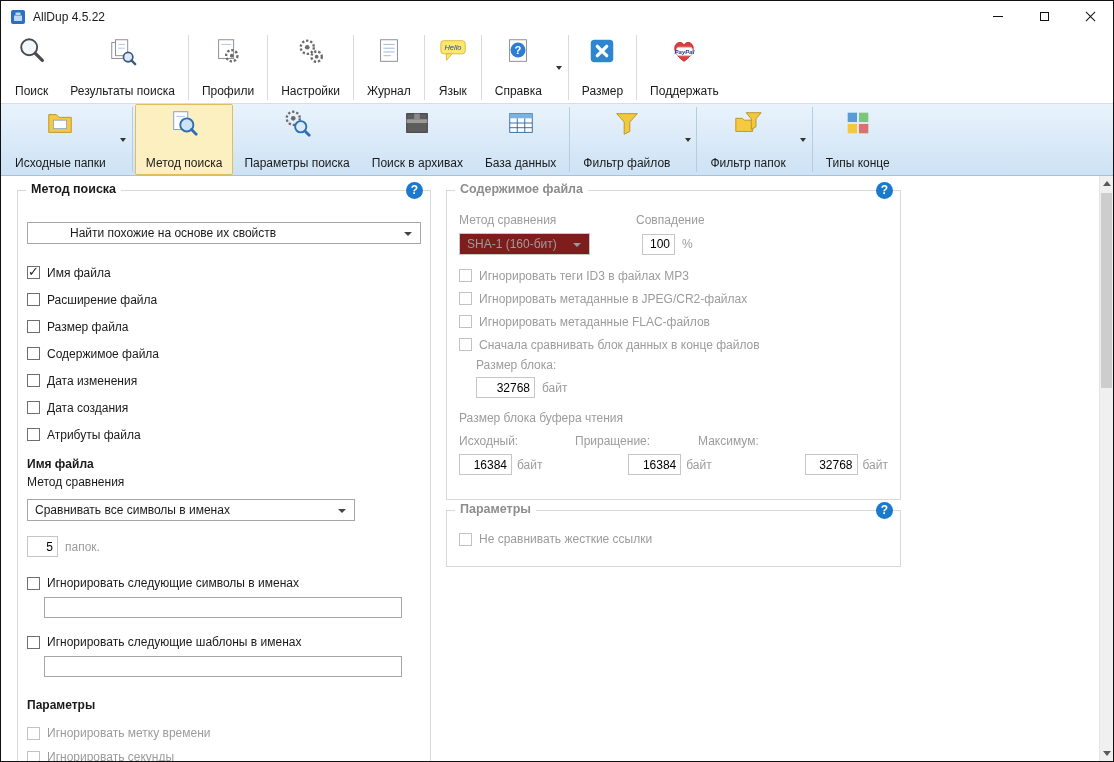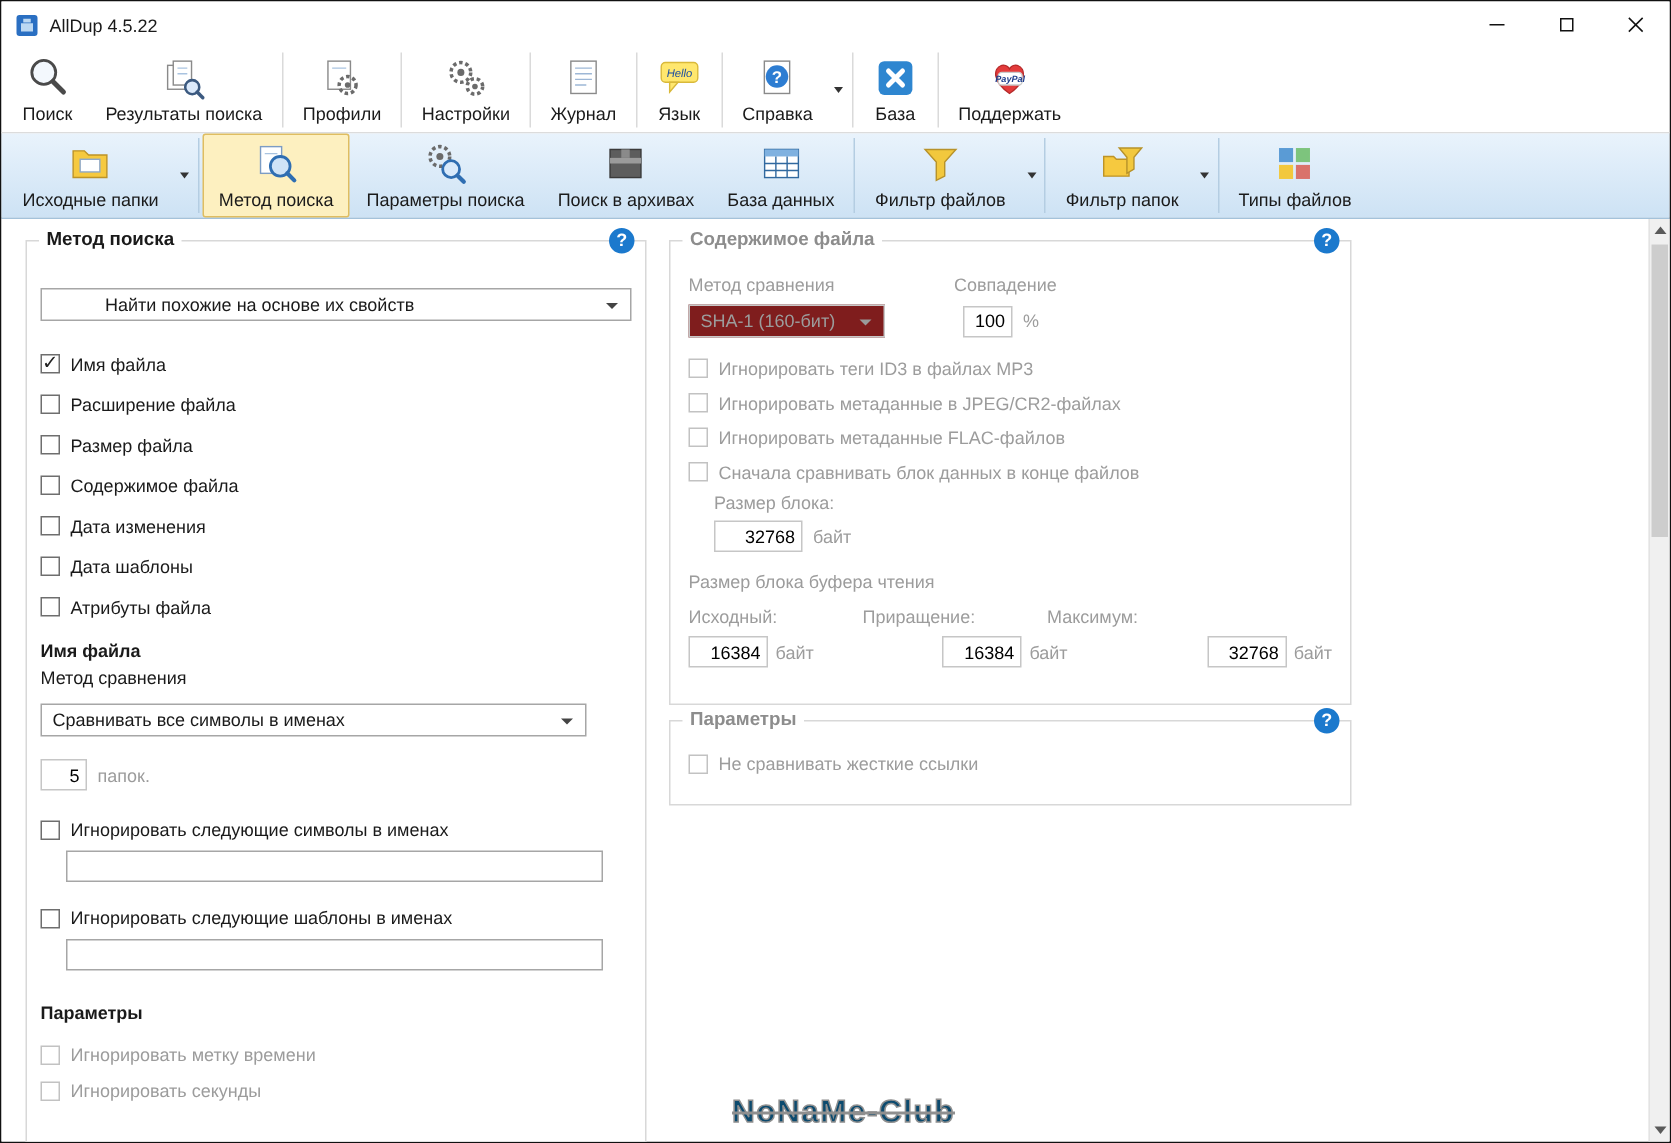--- a/index.html
+++ b/index.html
@@ -15,21 +15,21 @@
   .glyph-min{width:10px;height:1px;background:#111;display:block;}
   .glyph-max{width:9px;height:9px;border:1px solid #111;display:block;}
   .glyph-close{position:relative;width:13px;height:13px;display:block;}
   .glyph-close::before,.glyph-close::after{content:"";position:absolute;left:0;top:6px;width:13px;height:1px;background:#111;}
   .glyph-close::before{transform:rotate(45deg);}
   .glyph-close::after{transform:rotate(-45deg);}
 
   
   .toolbar1{flex:0 0 57px;display:flex;align-items:stretch;padding-left:3px;background:#fff;border-bottom:1px solid #dcdcdc;}
   .toolbar2{flex:0 0 57px;display:flex;align-items:stretch;padding-left:3px;background:linear-gradient(#e9f3fc,#cde2f4);border-bottom:1px solid #a4c2da;}
-  .tb-btn{display:flex;flex-direction:column;align-items:center;justify-content:center;gap:2px;padding:3px 10px 4px;border:1px solid transparent;}
+  .tb-btn{display:flex;flex-direction:column;align-items:center;justify-content:center;gap:18px;padding:3px 10px 4px;border:1px solid transparent;}
   .tb-btn svg{width:30px;height:30px;flex:0 0 30px;}
   .tb-label{font-size:12px;white-space:nowrap;}
   .tb-sep{width:1px;background:#dadada;margin:3px 2px;}
   .toolbar2 .tb-sep{background:#b4cde2;}
   .tb-btn.selected{background:#fdf0c0;border:1px solid #dfbd60;border-radius:2px;}
   .dd-arr{width:13px;display:flex;align-items:center;justify-content:center;}
   .dd-arr::after{content:"";border-left:3.5px solid transparent;border-right:3.5px solid transparent;border-top:4px solid #333;}
 
   
   .content{flex:1;position:relative;background:#fff;overflow:hidden;}
@@ -157,21 +157,21 @@
       </svg>
       <span class="tb-label">Справка</span>
     </div>
     <div class="dd-arr"></div>
     <div class="tb-sep"></div>
     <div class="tb-btn">
       <svg viewBox="0 0 32 32">
         <rect x="4" y="4" width="24" height="24" rx="4" fill="#2e86d0"></rect>
         <path d="M11 11 L21 21 M21 11 L11 21" stroke="#fff" stroke-width="3.5" stroke-linecap="round"></path>
       </svg>
-      <span class="tb-label">База</span>
+      <span class="tb-label">Размер</span>
     </div>
     <div class="tb-sep"></div>
     <div class="tb-btn">
       <svg viewBox="0 0 32 32">
         <path d="M16 27 C4 19 4 9 10.5 7 C14 6 16 9.5 16 9.5 C16 9.5 18 6 21.5 7 C28 9 28 19 16 27 Z" fill="#e33b3b" stroke="#b52a2a"></path>
         <rect x="8" y="12" width="17" height="9" rx="2.5" fill="#fff" stroke="#c9c9c9"></rect>
         <text x="16.5" y="18.8" text-anchor="middle" font-size="6.5" font-weight="bold" font-style="italic" fill="#1f3e8c">PayPal</text>
       </svg>
       <span class="tb-label">Поддержать</span>
     </div>
@@ -242,21 +242,21 @@
     </div>
     <div class="dd-arr"></div>
     <div class="tb-sep"></div>
     <div class="tb-btn">
       <svg viewBox="0 0 32 32">
         <rect x="5" y="5" width="10" height="10" fill="#5a9bd5"></rect>
         <rect x="17" y="5" width="10" height="10" fill="#7dc47d"></rect>
         <rect x="5" y="17" width="10" height="10" fill="#f2c83d"></rect>
         <rect x="17" y="17" width="10" height="10" fill="#d9726b"></rect>
       </svg>
-      <span class="tb-label">Типы файлов</span>
+      <span class="tb-label">Типы конце</span>
     </div>
   </div>
 
   <div class="content">
 
     <div class="group" style="left:16px;top:14px;width:414px;height:745px;padding:0 9px;">
       <span class="group-legend">Метод поиска</span>
       <span class="help-badge">?</span>
 
       <div class="select" style="margin-top:31px;padding-left:42px;">
@@ -279,32 +279,32 @@
         <label class="cbrow" style="height:27px;">
           <span class="cb"></span>
           <span class="lbl">Содержимое файла</span>
         </label>
         <label class="cbrow" style="height:27px;">
           <span class="cb"></span>
           <span class="lbl">Дата изменения</span>
         </label>
         <label class="cbrow" style="height:27px;">
           <span class="cb"></span>
-          <span class="lbl">Дата шаблоны</span>
+          <span class="lbl">Дата создания</span>
         </label>
         <label class="cbrow" style="height:27px;">
           <span class="cb"></span>
           <span class="lbl">Атрибуты файла</span>
         </label>
       </div>
 
       <div class="sec-title" style="margin-top:9px;">Имя файла</div>
       <div class="lbl" style="margin-top:4px;">Метод сравнения</div>
 
-      <div class="select" style="margin-top:10px;width:364px;">
+      <div class="select" style="margin-top:10px;width:328px;">
         <span>Сравнивать все символы в именах</span>
       </div>
 
       <div style="margin-top:15px;display:flex;align-items:center;gap:7px;" class="dis">
         <input class="num gray" style="width: 31px;" value="5">
         <span class="lbl">папок.</span>
       </div>
 
       <label class="cbrow" style="margin-top:19px;">
         <span class="cb"></span>

